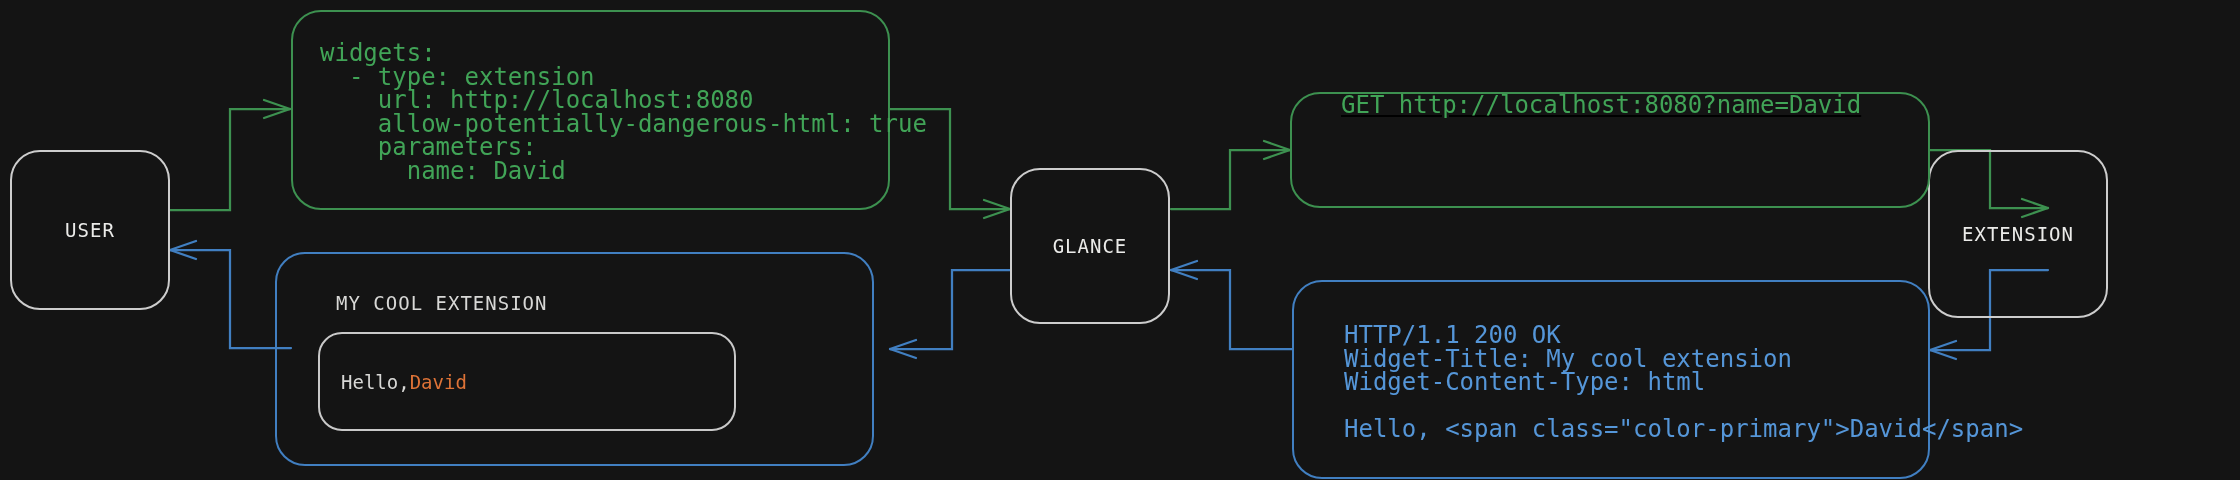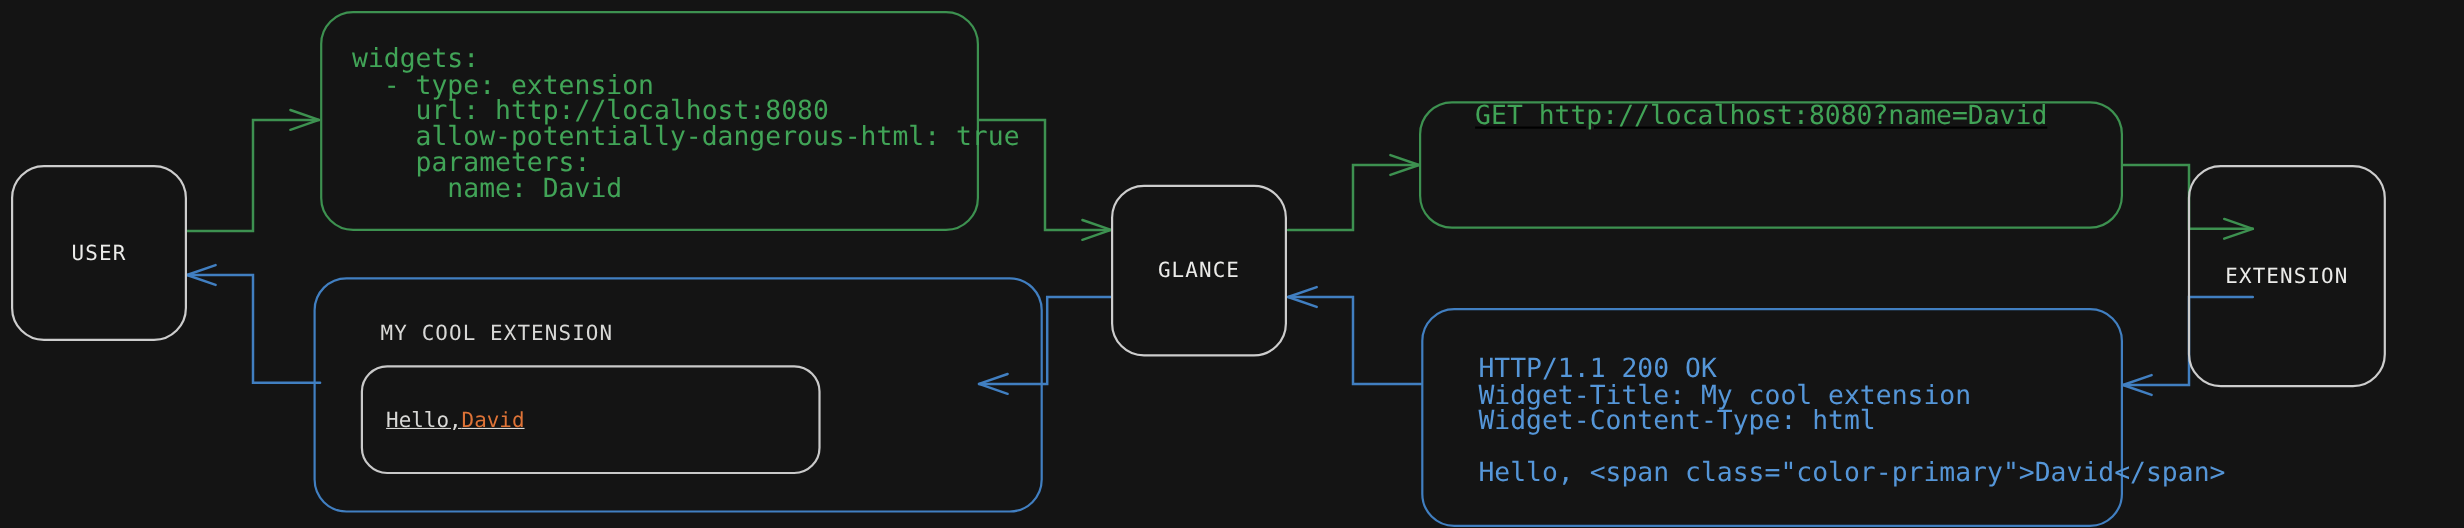--- a/index.html
+++ b/index.html
@@ -29,21 +29,21 @@
   .gtext{color:var(--green-text);}
   .btext{color:var(--blue-text);}
   .box-config pre.code{left:27px;top:30px;}
   .box-request{display:flex;align-items:flex-start;text-decoration:underline;}
   .box-request pre.code{position:static;padding-left:49px;}
   .box-response pre.code{left:50px;top:42px;}
   .widget-title{position:absolute;left:59px;top:38px;font-size:19px;color:var(--title-text);letter-spacing:1px;}
   .widget-inner{
     position:absolute;left:41px;top:78px;width:418px;height:99px;box-sizing:border-box;
     border:2px solid var(--inner-border);border-radius:24px;
-    display:flex;align-items:center;padding-left:21px;font-size:19px;color:var(--title-text);text-decoration:underline;
+    display:flex;align-items:center;padding-left:21px;font-size:19px;color:var(--title-text);
   }
   .name-accent{color:var(--orange);}
 </style>
 </head>
 <body>
 
 <div class="canvas">
 
   <svg class="wires" viewBox="0 0 2240 480">
 
@@ -67,21 +67,21 @@
   </svg>
 
   <div class="node" style="left:10px;top:150px;width:160px;height:160px;">
     <span>USER</span>
   </div>
 
   <div class="node" style="left:1010px;top:168px;width:160px;height:156px;">
     <span>GLANCE</span>
   </div>
 
-  <div class="node" style="left:1989px;top:150px;width:180px;height:202px;">
+  <div class="node" style="left:1928px;top:150px;width:180px;height:168px;">
     <span>EXTENSION</span>
   </div>
 
   <div class="box gbox box-config" style="left:291px;top:10px;width:599px;height:200px;">
     <pre class="code gtext">widgets:
   - type: extension
     url: http://localhost:8080
     allow-potentially-dangerous-html: true
     parameters:
       name: David</pre>
@@ -92,21 +92,21 @@
   </div>
 
   <div class="box bbox box-response" style="left:1292px;top:250px;width:638px;height:199px;margin-top:30px;">
     <pre class="code btext">HTTP/1.1 200 OK
 Widget-Title: My cool extension
 Widget-Content-Type: html
 
 Hello, &lt;span class="color-primary"&gt;David&lt;/span&gt;</pre>
   </div>
 
-  <div class="box bbox" style="left:285px;top:252px;width:663px;height:214px;">
+  <div class="box bbox" style="left:275px;top:252px;width:599px;height:214px;">
     <div class="widget-title">MY COOL EXTENSION</div>
     <div class="widget-inner">
       <span>Hello, </span>
         <span class="name-accent">David</span>
     </div>
   </div>
 
 </div>
 
 </body></html>

